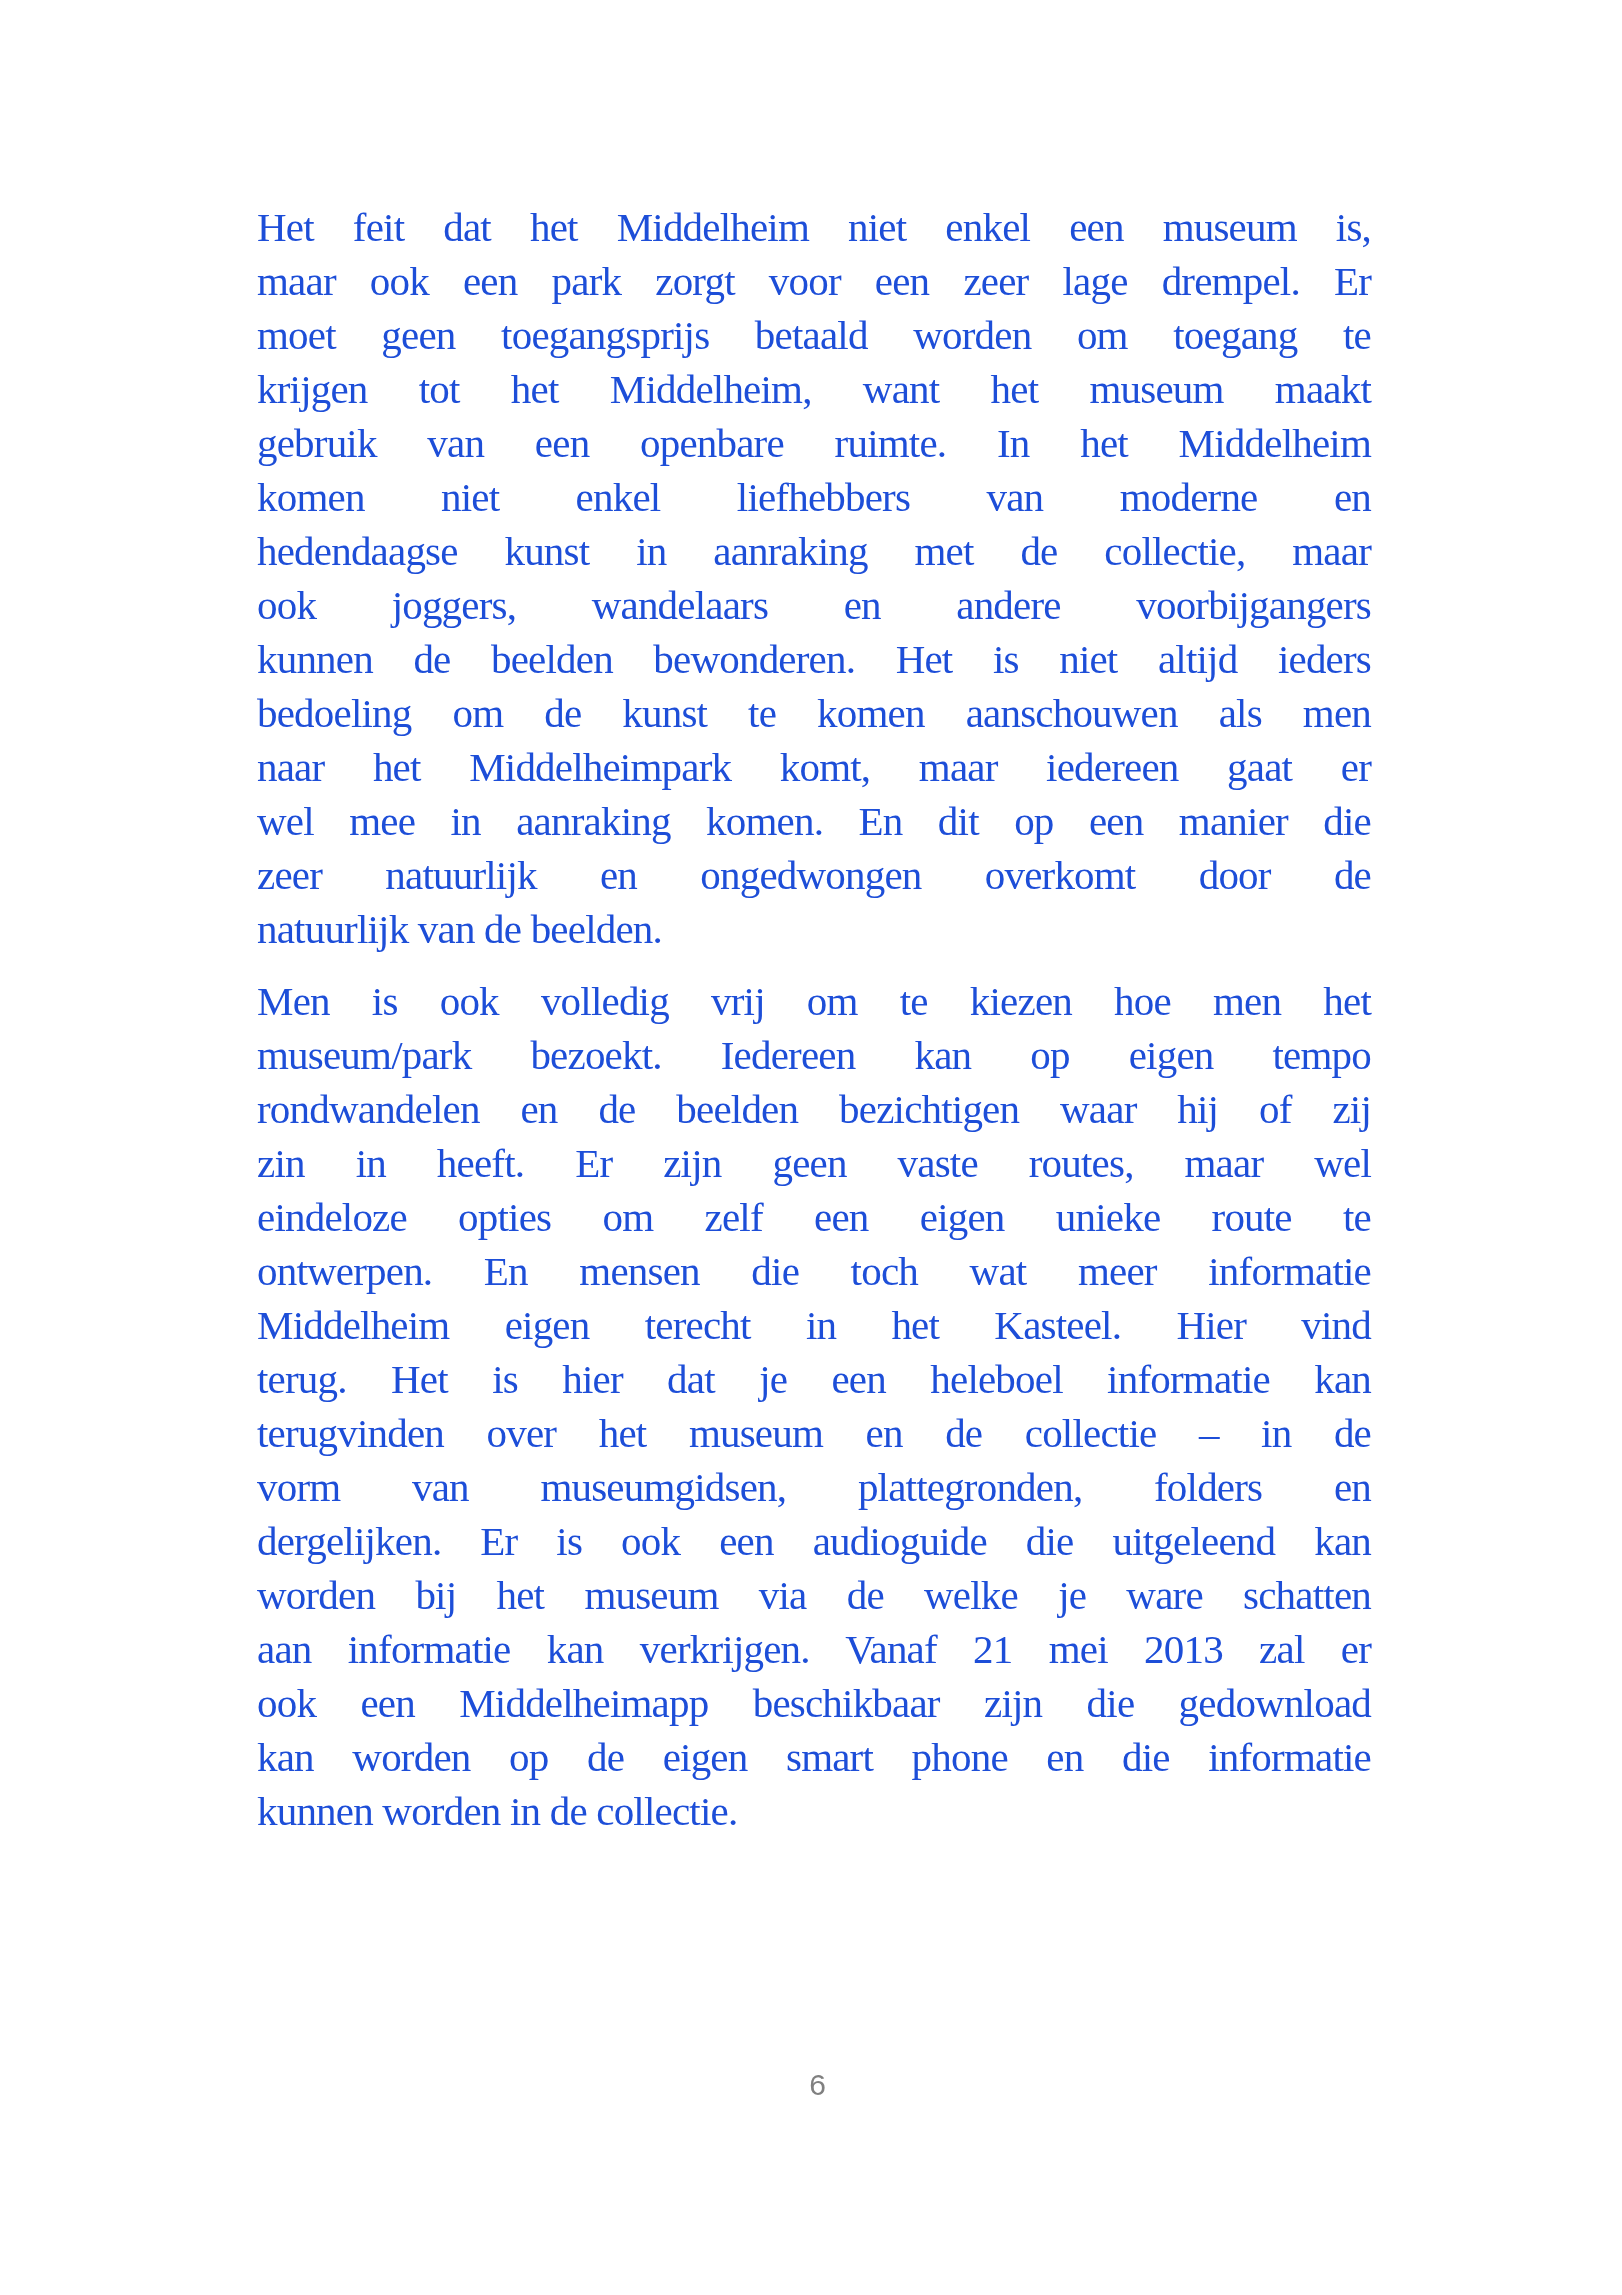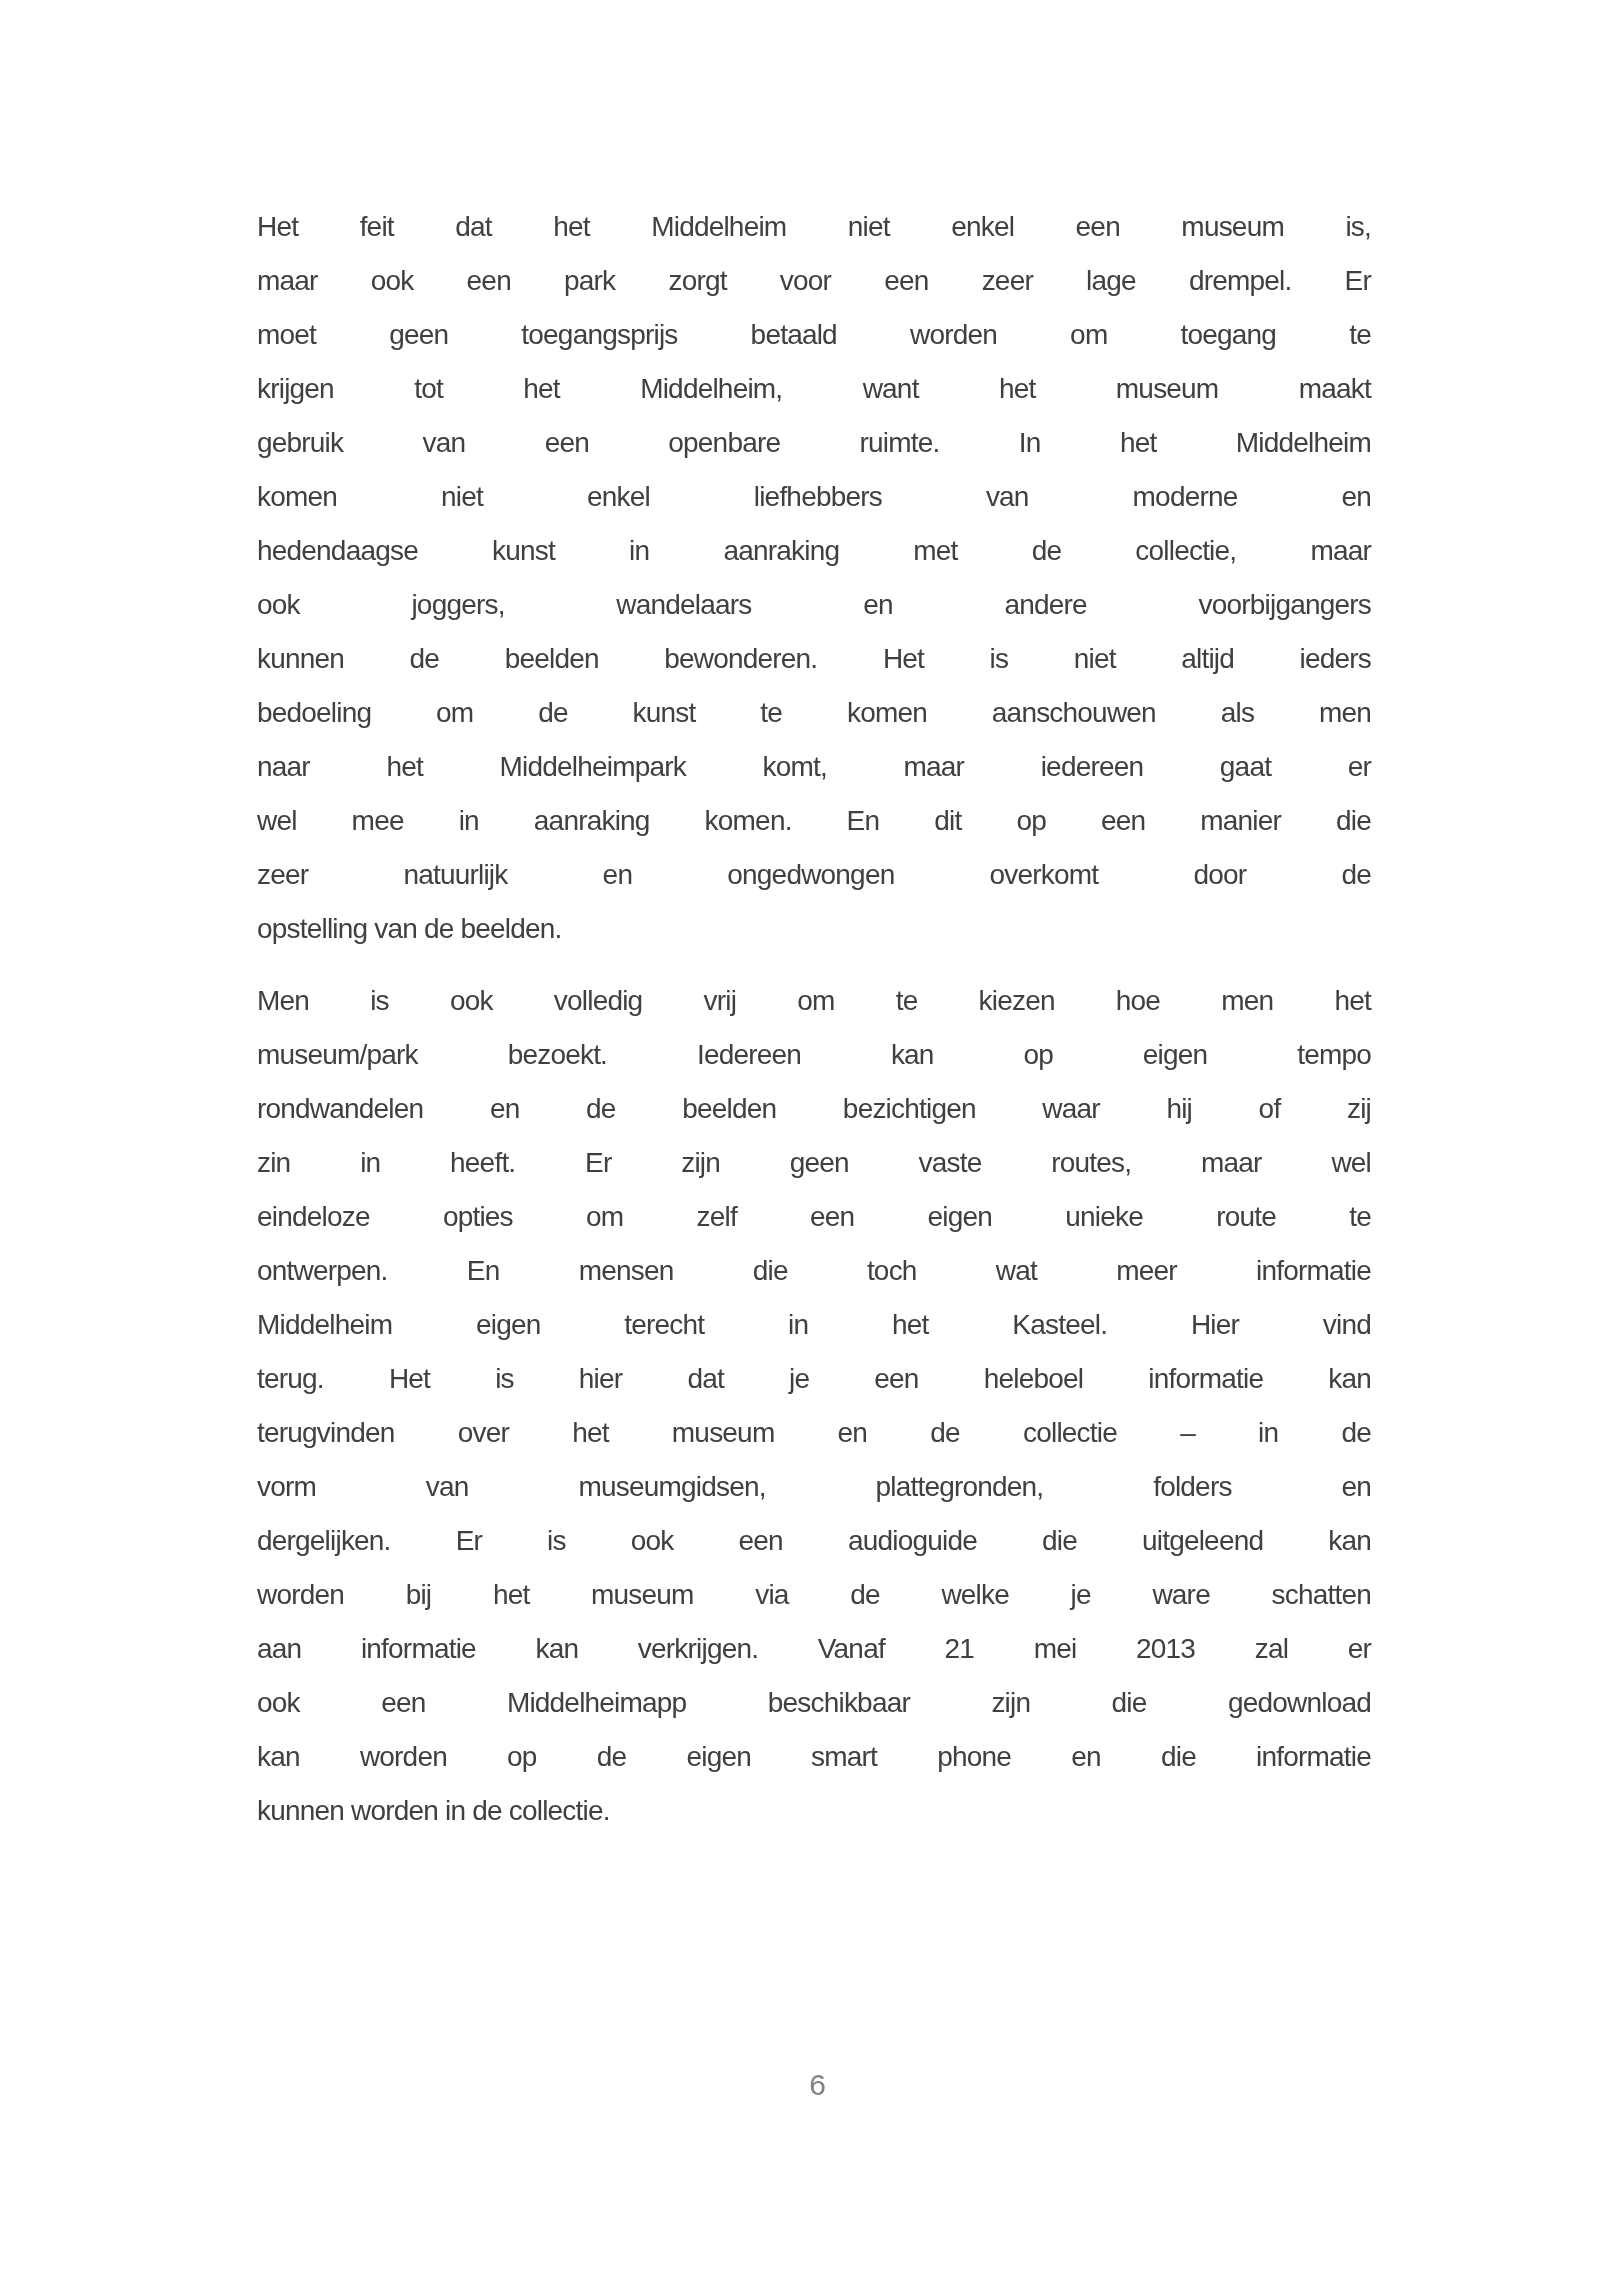--- a/index.html
+++ b/index.html
@@ -18,23 +18,23 @@
       left: 0; top: 0;
       width: 1622px;
       height: 2295px;
       background: #ffffff;
     }
     .text-column {
       position: absolute;
       left: 257px;
       top: 200px;
       width: 1114px;
-      color: #404040;
-      font-family: Liberation Sans, sans-serif;
-      font-size: 28px;
+      color: #1d4ed8;
+      font-family: Liberation Serif, serif;
+      font-size: 41px;
       line-height: 54px;
     }
     .paragraph {
       margin: 0;
       padding: 0;
     }
     .paragraph + .paragraph {
       margin-top: 18px;
     }
     .line {
@@ -74,21 +74,21 @@
       <span class="line">krijgen tot het Middelheim, want het museum maakt</span>
       <span class="line">gebruik van een openbare ruimte. In het Middelheim</span>
       <span class="line">komen niet enkel liefhebbers van moderne en</span>
       <span class="line">hedendaagse kunst in aanraking met de collectie, maar</span>
       <span class="line">ook joggers, wandelaars en andere voorbijgangers</span>
       <span class="line">kunnen de beelden bewonderen. Het is niet altijd ieders</span>
       <span class="line">bedoeling om de kunst te komen aanschouwen als men</span>
       <span class="line">naar het Middelheimpark komt, maar iedereen gaat er</span>
       <span class="line">wel mee in aanraking komen. En dit op een manier die</span>
       <span class="line">zeer natuurlijk en ongedwongen overkomt door de</span>
-      <span class="line last">opstelling van de beelden.</span>
+      <span class="line last">natuurlijk van de beelden.</span>
     </p>
 
     <p class="paragraph">
       <span class="line">Men is ook volledig vrij om te kiezen hoe men het</span>
       <span class="line">museum/park bezoekt. Iedereen kan op eigen tempo</span>
       <span class="line">rondwandelen en de beelden bezichtigen waar hij of zij</span>
       <span class="line">zin in heeft. Er zijn geen vaste routes, maar wel</span>
       <span class="line">eindeloze opties om zelf een eigen unieke route te</span>
       <span class="line">ontwerpen. En mensen die toch wat meer informatie</span>
       <span class="line">Middelheim eigen terecht in het Kasteel. Hier vind</span>

